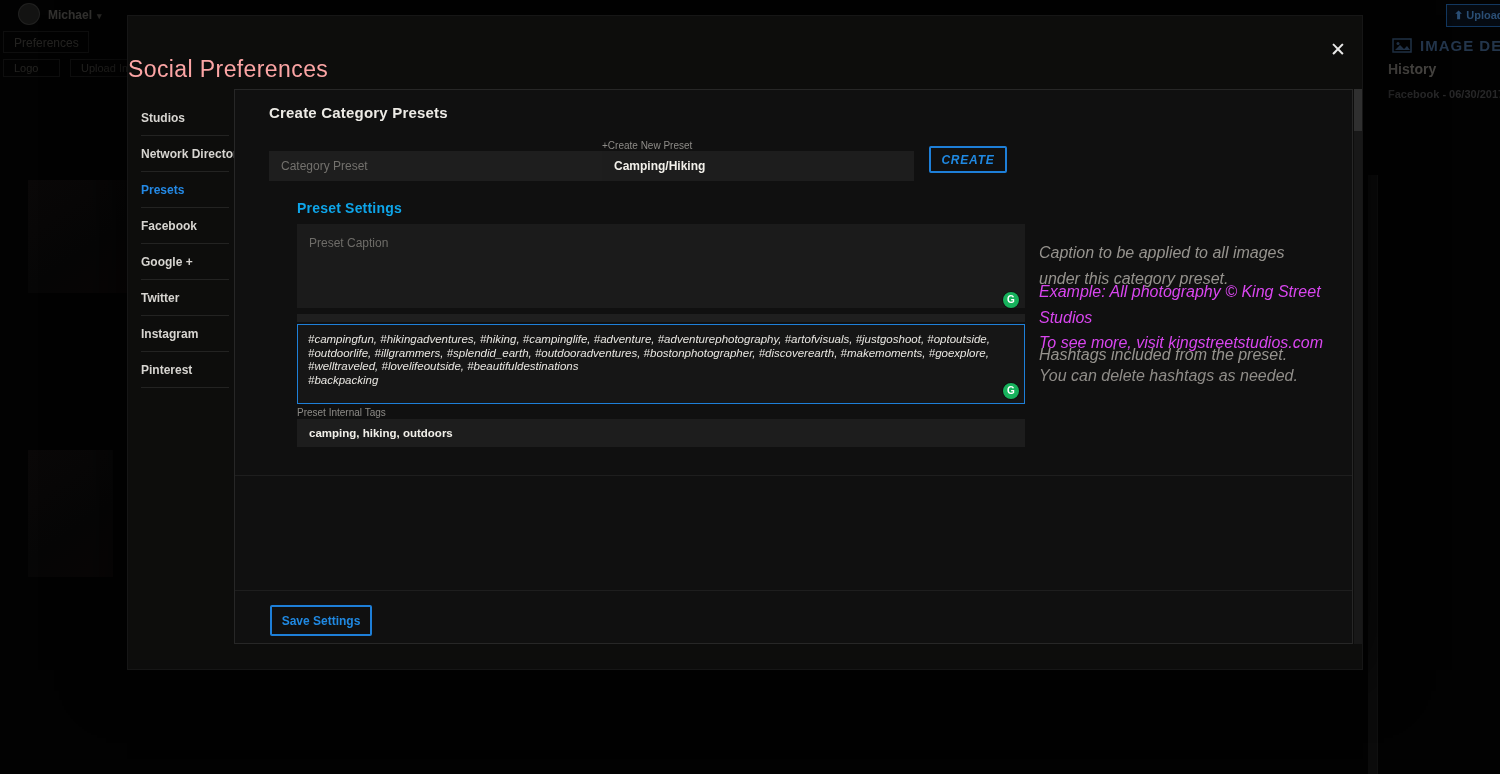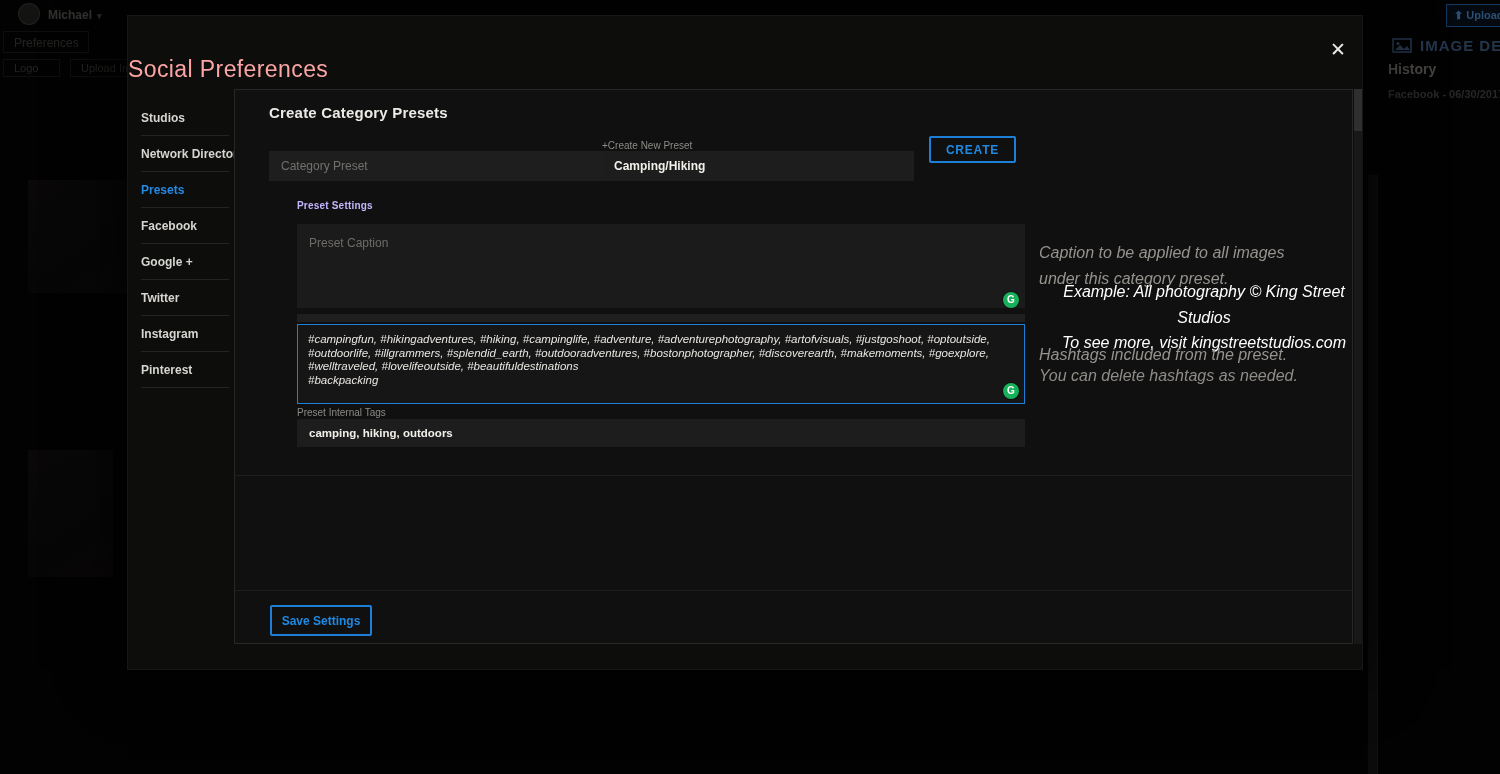--- a/index.html
+++ b/index.html
@@ -40,21 +40,21 @@
   .side-item { height:36px; line-height:36px; border-bottom:1px solid #232322;
     font-size:12px; font-weight:bold; color:#d7d5d1; cursor:pointer; white-space:nowrap; }
   .side-item.active { color:#2489e5; }
 
   
   .panel { position:absolute; left:106px; top:73px; width:1119px; height:555px;
     background:#101010; border:1px solid #272727; }
   .divider { position:absolute; left:0; width:100%; height:0; border-top:1px solid #1e1e1e; }
 
   .h1 { position:absolute; font-size:15px; font-weight:bold; color:#edebe6; letter-spacing:0.2px; }
-  .h2 { position:absolute; font-size:10px; font-weight:bold; color:#c4b5fd; letter-spacing:0.2px; }
+  .h2 { position:absolute; font-size:14px; font-weight:bold; color:#0ea5e9; letter-spacing:0.2px; }
   .mini-label { position:absolute; font-size:10px; color:#8d8b87; }
 
   .dropdown { position:absolute; background:#1e1e1e; font-size:12px; color:#73716d;
     padding:0 12px; line-height:30px; cursor:pointer; }
   .dropdown .chev { position:absolute; right:11px; top:0; line-height:30px;
     font-size:11px; color:#cfcdc9; }
 
   .text-input { position:absolute; background:#1d1d1d; border:none; outline:none;
     color:#f2f0ea; font-size:12px; font-weight:600; padding:0 12px;
     font-family:"Liberation Sans", sans-serif; }
@@ -76,21 +76,21 @@
     font-family:"Liberation Sans", sans-serif; }
 
   .grammarly { position:absolute; width:16px; height:16px; border-radius:50%;
     background:#17b15c; color:#fff; font-size:10px; font-weight:bold;
     text-align:center; line-height:16px; cursor:pointer;
     box-shadow:0 0 0 1px rgba(0,0,0,0.35); }
 
   .note { position:absolute; font-style:italic; font-size:16px; line-height:1.6;
     white-space:pre-line; width:330px; }
   .note-a { color:#96938e; }
-  .note-b { color:#ffffff;text-align:center; }
+  .note-b { color:#d946ef; }
   .note-c { color:#8f8c88; }
 
   .scrollbar { position:absolute; left:1226px; top:73px; width:8px; height:555px;
     background:#181818; }
   .scroll-thumb { position:absolute; left:0; top:0; width:8px; height:42px;
     background:#2f2f2f; cursor:pointer; }
 </style>
 </head>
 <body>
 
@@ -137,21 +137,21 @@
       <div class="h1" style="left:34px; top:14px;">Create Category Presets</div>
 
       <div class="dropdown" style="left:34px; top:61px; width:364px; height:30px;">
         <span>Category Preset</span>
         <span class="chev">▾</span>
       </div>
 
       <div class="mini-label" style="left:367px; top:50px;">+Create New Preset</div>
       <input class="text-input" style="left: 367px; top: 61px; width: 312px; height: 30px;" spellcheck="false" value="Camping/Hiking">
 
-      <button class="btn-outline" style="left:694px; top:46px; width:87px; height:27px; font-size:12px; letter-spacing:0.8px;">CREATE</button>
+      <button class="btn-outline" style="left:694px; top:56px; width:78px; height:27px; font-size:12px; letter-spacing:0.8px;font-style:italic;">CREATE</button>
 
       <div class="h2" style="left:62px; top:110px;">Preset Settings</div>
 
       <textarea class="caption-area" style="left: 62px; top: 134px; width: 728px; height: 84px;" spellcheck="false" placeholder="Preset Caption"></textarea>
       <div class="grammarly" style="left:768px; top:202px;">G</div>
 
       <div class="empty-strip" style="left:62px; top:224px; width:728px; height:8px;"></div>
 
       <textarea class="hashtags-area" style="left: 62px; top: 234px; width: 728px; height: 80px;" spellcheck="false">#campingfun, #hikingadventures, #hiking, #campinglife, #adventure, #adventurephotography, #artofvisuals, #justgoshoot, #optoutside,
 #outdoorlife, #illgrammers, #splendid_earth, #outdooradventures, #bostonphotographer, #discoverearth, #makemoments, #goexplore,

